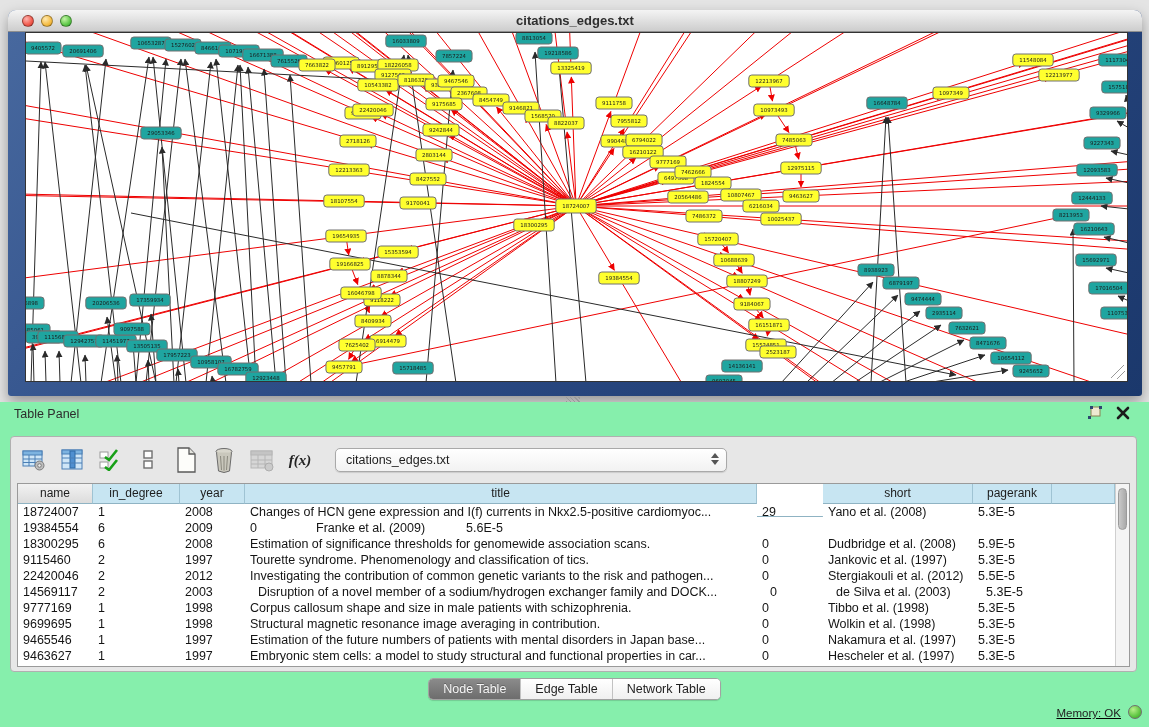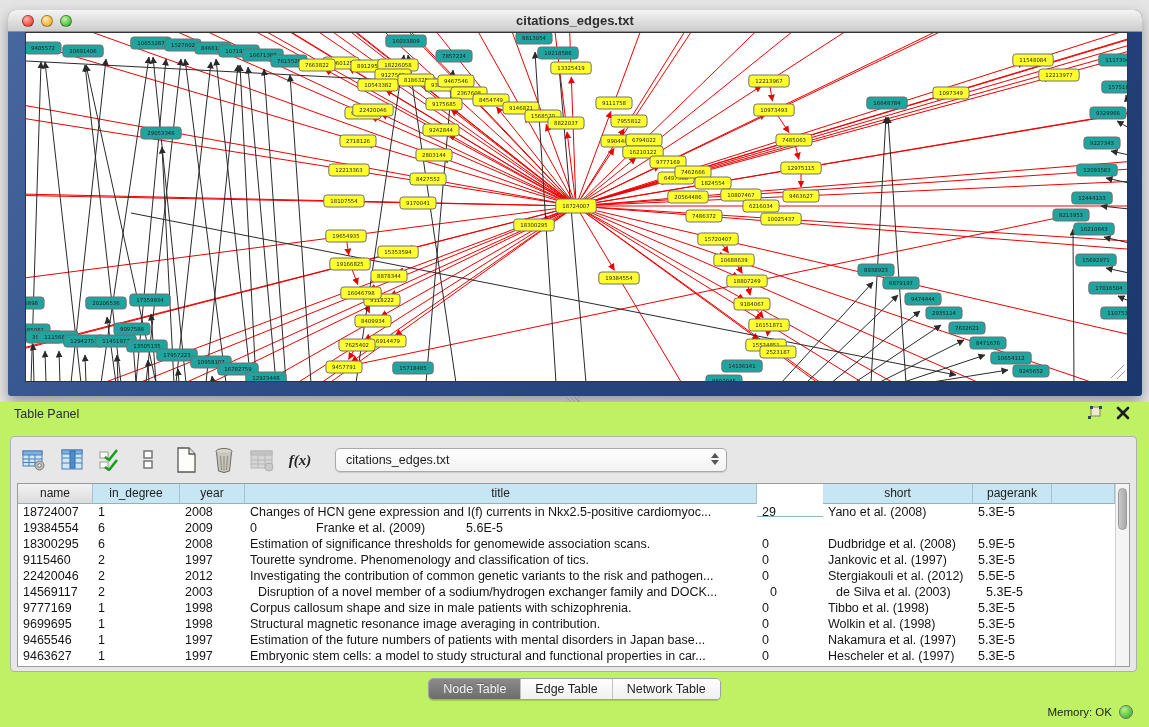--- a/index.html
+++ b/index.html
@@ -22,21 +22,21 @@
   .net-canvas { position:absolute; left:17px; top:22px; width:1103px; height:350px;
     background:#ffffff; border:1px solid #333; }
   .net-canvas svg { display:block; }
 
   
   .splitter { position:absolute; left:0; top:396px; width:1149px; height:6px; }
   .grip { position:absolute; left:566px; top:1px; width:14px; height:5px;
     background:repeating-linear-gradient(45deg,#9a9a9a 0 1px,transparent 1px 3px); }
 
   
-  .table-panel { position:absolute; left:0; top:402px; width:1149px; height:325px; background:#bef264; }
+  .table-panel { position:absolute; left:0; top:402px; width:1149px; height:325px; background:#86efac; }
   .panel-title { position:absolute; left:14px; top:5px; font-size:12.5px; color:#2c2c2c; }
   .panel-btns { position:absolute; right:18px; top:4px; display:flex; gap:14px; align-items:center; }
   .panel-btn { width:15px; height:15px; cursor:default; }
 
   .group-box { position:absolute; left:10px; top:34px; width:1127px; height:236px;
     background:#e7e7e7; border:1px solid #b0b0b0; border-radius:4px; }
   .toolbar { position:absolute; left:10px; top:6px; height:34px; display:flex; align-items:center; gap:12px; }
   .tb-icon { width:26px; height:26px; display:flex; align-items:center; justify-content:center; }
   .fx { font-size:15px; font-style:italic; font-weight:bold; color:#222; font-family:"Liberation Serif", serif; }
   .combo { margin-left:10px; width:392px; height:24px; background:linear-gradient(#ffffff,#f2f2f2);
@@ -65,21 +65,21 @@
   .tabs { position:absolute; left:0; right:0; top:276px; display:flex; justify-content:center; }
   .seg { display:inline-flex; border:1px solid #a2a2a2; border-radius:5px; overflow:hidden;
     background:#fff; box-shadow:0 1px 1px rgba(0,0,0,.15); }
   .seg .tab { padding:3px 14px; font-size:12.5px; color:#1f1f1f;
     background:linear-gradient(#ffffff,#f0f0f0); border-right:1px solid #c2c2c2; }
   .seg .tab:last-child { border-right:none; }
   .seg .tab.sel { background:linear-gradient(#8b8b8b,#6d6d6d); color:#f5f5f5;
     text-shadow:0 -1px 0 rgba(0,0,0,.25); }
 
   
-  .statusbar { position:absolute; right:16px; top:303px; display:flex; align-items:center; gap:7px; }
+  .statusbar { position:absolute; right:7px; top:303px; display:flex; align-items:flex-end; gap:7px;text-decoration:underline; }
   .mem-text { font-size:11.5px; color:#222; }
   .mem-dot { width:14px; height:14px; border-radius:50%; border:1px solid #6f6f6f;
     background:radial-gradient(circle at 35% 30%, #b6f08a, #57c23c 65%, #3d9e2a); }
 </style>
 </head>
 <body>
 
 <div class="net-window">
   <div class="titlebar">
     <div class="lights">

